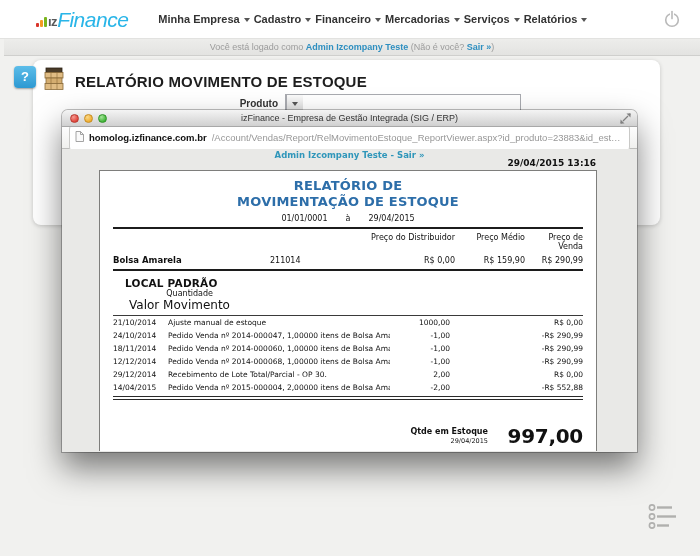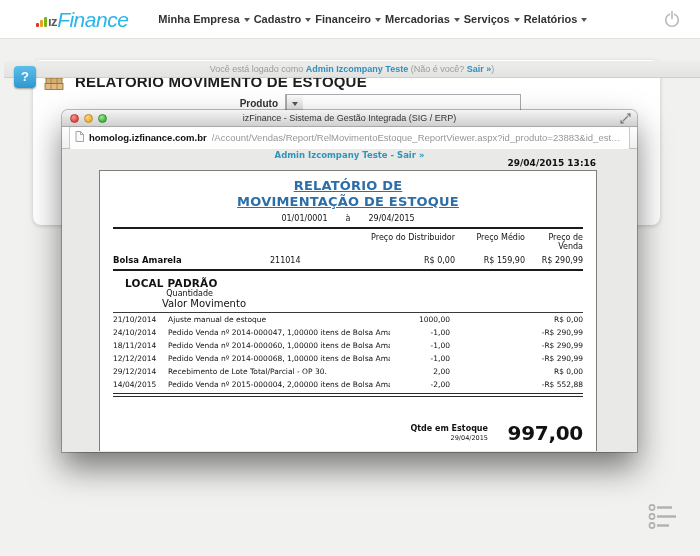--- a/index.html
+++ b/index.html
@@ -23,21 +23,21 @@
   .logo-fin { font-size:21px; font-style:italic; color:#29b5e8; letter-spacing:-0.5px; line-height:1; }
   .menu { display:flex; margin-left:30px; gap:4px; }
   .menu-item { display:flex; align-items:center; gap:4px; font-size:11px; font-weight:700;
                color:#333; cursor:pointer; white-space:nowrap; }
   .caret { width:0; height:0; border-left:3px solid transparent; border-right:3px solid transparent;
            border-top:4px solid #555; margin-top:1px; }
   .power { position:absolute; right:18px; top:9px; cursor:pointer; }
   
   .loginbar { position:absolute; top:39px; left:4px; right:0; height:17px;
               background:linear-gradient(#ededeb,#e3e3e1); border-bottom:1px solid #cfcfcd;
-              text-align:center; font-size:9px; line-height:16px; color:#9b9b9b; z-index:2;margin-top:22px; }
+              text-align:center; font-size:9px; line-height:16px; color:#9b9b9b; z-index:2; }
   .loginbar a { color:#2e8fc0; font-weight:700; text-decoration:none; cursor:pointer; }
   
   .card { position:absolute; left:33px; top:60px; width:627px; height:165px; background:#fff;
           border-radius:8px; box-shadow:0 1px 4px rgba(0,0,0,0.18); z-index:1; }
   .card-title-row { position:absolute; left:10px; top:7px; display:flex; align-items:center; gap:9px; }
   .page-title { font-size:15px; font-weight:700; color:#1d1d1d; letter-spacing:0.2px; }
   .produto-row { position:absolute; top:34px; left:0; right:0; height:20px; }
   .produto-label { position:absolute; left:0; top:4px; width:245px; text-align:right;
                    font-size:10px; color:#333;font-weight:bold; }
   .select { position:absolute; left:252px; top:0; width:236px; height:19px; background:#fff;
@@ -72,38 +72,38 @@
   .url-path { color:#979797; overflow:hidden; text-overflow:ellipsis; }
   .viewer { position:relative; height:302px; overflow:hidden; background:#e9e9e7;
             font-family:"DejaVu Sans", sans-serif; }
   .admin-link { text-align:center; font-size:8.5px; font-weight:700; color:#2f96ba;
                 padding-top:1px; cursor:pointer; }
   .popup-datetime { position:absolute; right:41px; top:9px; font-size:9px; font-weight:700; color:#111; }
   
   .rpage { position:absolute; left:37px; top:21px; width:498px; bottom:0; background:#fff;
            border:1px solid #7e7e7c; border-bottom:none; padding:0 13px; color:#111; }
   .rep-title { margin-top:7px; text-align:center; color:#2d6ea9; font-weight:700;
-               font-size:13px; line-height:1.22; letter-spacing:0.2px;text-decoration:underline; }
+               font-size:13px; line-height:1.22; letter-spacing:0.2px; }
   .rep-dates { text-align:center; font-size:8px; margin-top:4px; }
   .rep-dates span { margin:0 9px; }
   .hr2 { border-top:2px solid #1c1c1c; margin-top:4px; }
   .hr1 { border-top:1px solid #3a3a3a; margin-top:3px; }
   .hr-double { margin-top:2px; height:4px; border-top:1.5px solid #2a2a2a; border-bottom:1.5px solid #2a2a2a; }
   .prow { display:flex; font-size:8px; margin-top:4px; align-items:baseline; }
   .ph-spacer { width:162px; }
   .ph-dist { width:180px; text-align:right; }
   .ph-med  { width:70px;  text-align:right; }
   .ph-ven  { width:58px;  text-align:right; }
   .prod-name { width:157px; font-size:8.5px; font-weight:700; }
   .prod-code { width:90px; font-size:8px; }
   .prod-p1 { width:95px; text-align:right; }
   .section-row { display:flex; margin-top:6px; align-items:baseline;flex-direction:column; }
   .section-name { flex:1; font-size:10.5px; font-weight:700; padding-left:12px; letter-spacing:0.2px; }
   .col-qty { width:100px; text-align:right; font-size:8px; }
-  .col-val { width:133px; text-align:right; font-size:10px; }
+  .col-val { width:133px; text-align:center; font-size:12px; }
   .mov-row { display:flex; font-size:7.5px; line-height:13px;align-items:flex-end; }
   .mov-date { width:50px; }
   .mov-desc { flex:1; padding-left:5px; white-space:nowrap; overflow:hidden; }
   .mov-qty { width:60px; text-align:right; }
   .mov-val { width:133px; text-align:right; }
   .total-block { margin-top:24px; display:flex; justify-content:flex-end; }
   .total-labels { text-align:right; padding-top:3px; }
   .total-label { font-size:8px; font-weight:700; }
   .total-date { font-size:6.5px; margin-top:1px; }
   .total-value { width:95px; text-align:right; font-size:20px; font-weight:700; letter-spacing:-0.3px; }
@@ -190,21 +190,21 @@
 </div>
 <div class="help-btn">?</div>
 
 <div class="popup">
   <div class="titlebar">
     <div class="lights">
       <span class="light light-red"></span>
       <span class="light light-yellow"></span>
       <span class="light light-green"></span>
     </div>
-    <span>izFinance - Sistema de Gestão Integrada (SIG / ERP)</span>
+    <span>izFinance - Empresa de Gestão Integrada (SIG / ERP)</span>
     <span class="expand">
       <svg width="11" height="11" viewBox="0 0 11 11">
         <line x1="3" y1="8" x2="8" y2="3" stroke="#808080" stroke-width="1.2"></line>
         <polygon points="8.5,0.5 10.5,2.5 10.5,0.5" fill="#808080"></polygon>
         <polygon points="0.5,10.5 2.5,10.5 0.5,8.5" fill="#808080"></polygon>
         <polygon points="6.5,0.5 10.5,0.5 10.5,4.5 6.5,0.5" fill="#808080"></polygon>
         <polygon points="0.5,6.5 0.5,10.5 4.5,10.5 0.5,6.5" fill="#808080"></polygon>
       </svg>
     </span>
   </div>

